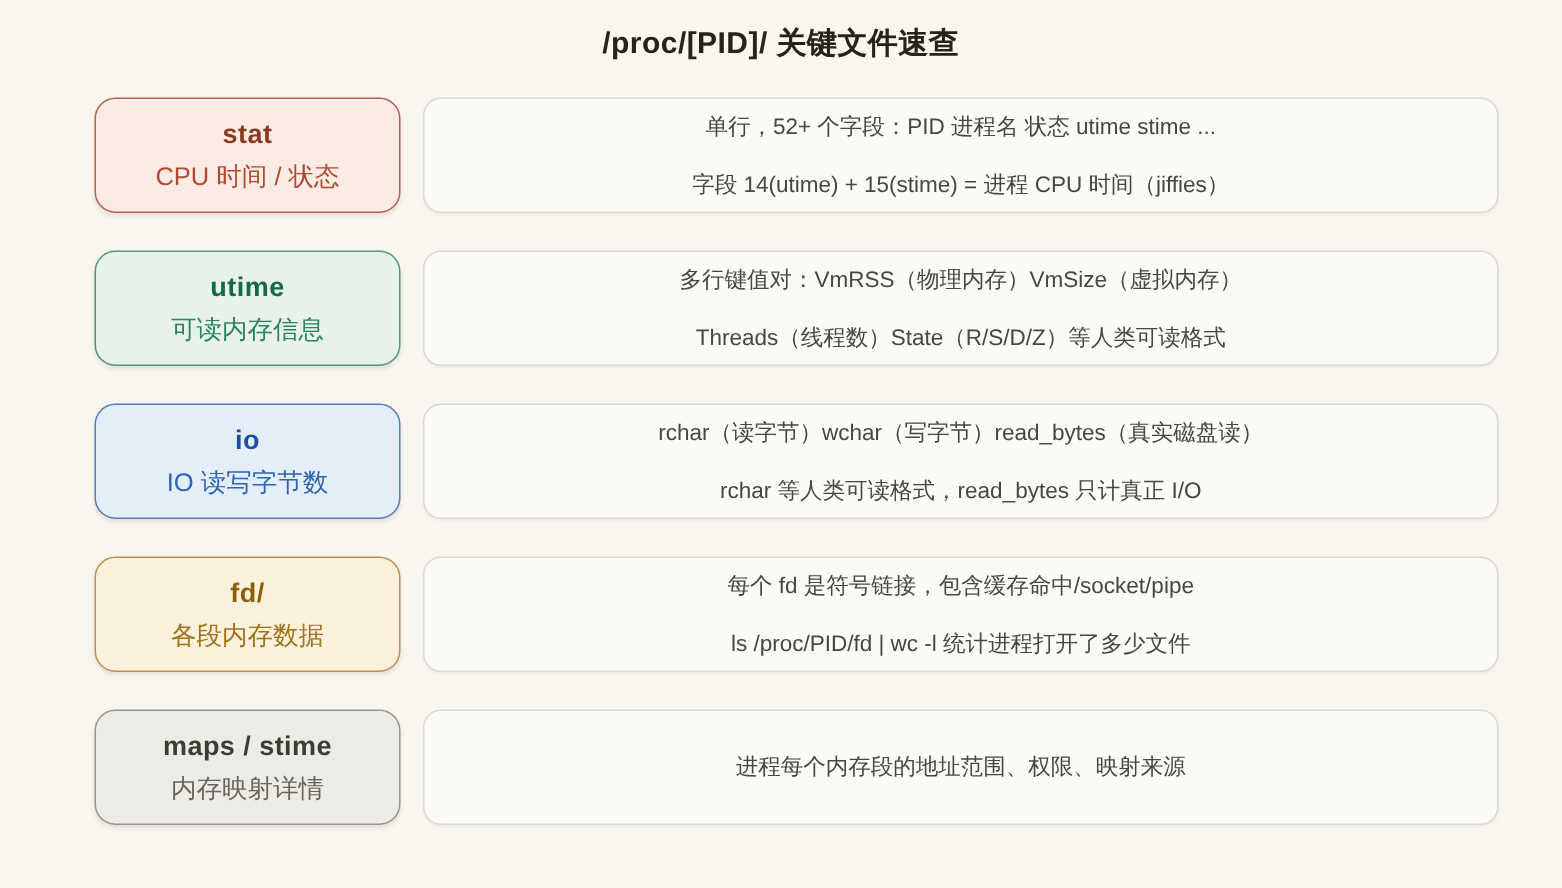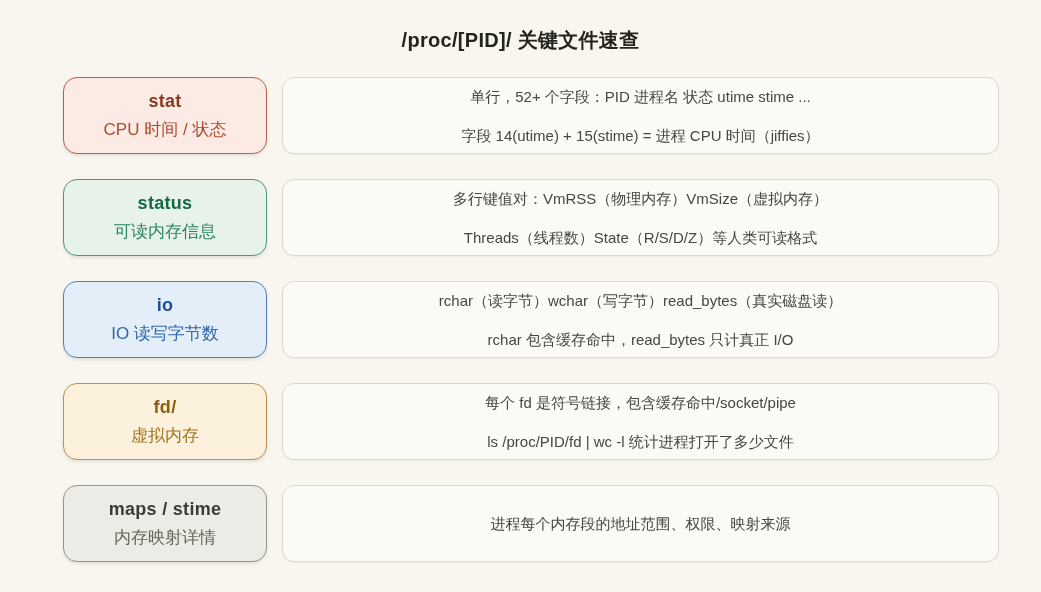--- a/index.html
+++ b/index.html
@@ -4,21 +4,21 @@
 <style>
   * { box-sizing: border-box; margin: 0; padding: 0; }
   html, body { width: 1041px; height: 592px; }
   body {
     font-family: "Liberation Sans", "DejaVu Sans", sans-serif;
     overflow: hidden;
     background: #f8f6ef;
   }
   .page-title {
     text-align: center;
-    padding-top: 27px;
+    padding-top: 15px;
     font-size: 20px;
     font-weight: 700;
     color: #24231d;
     letter-spacing: 0.3px;
   }
   .rows {
     padding: 23px 42px 0 63px;
     display: flex;
     flex-direction: column;
     gap: 25px;
@@ -76,44 +76,44 @@
       <div class="card-role">CPU 时间 / 状态</div>
     </div>
     <div class="desc">
       <div class="desc-line">单行，52+ 个字段：PID 进程名 状态 utime stime ...</div>
       <div class="desc-line">字段 14(utime) + 15(stime) = 进程 CPU 时间（jiffies）</div>
     </div>
   </div>
 
   <div class="row" style="--c-bg: #e6f2ea; --c-border: #4f9878; --c-file: #156a45; --c-role: #2c855c;">
     <div class="card">
-      <div class="card-file">status</div>
+      <div class="card-file">utime</div>
       <div class="card-role">可读内存信息</div>
     </div>
     <div class="desc">
       <div class="desc-line">多行键值对：VmRSS（物理内存）VmSize（虚拟内存）</div>
       <div class="desc-line">Threads（线程数）State（R/S/D/Z）等人类可读格式</div>
     </div>
   </div>
 
   <div class="row" style="--c-bg: #e4eef9; --c-border: #5181bd; --c-file: #1c4f9e; --c-role: #2f66ae;">
     <div class="card">
       <div class="card-file">io</div>
       <div class="card-role">IO 读写字节数</div>
     </div>
     <div class="desc">
       <div class="desc-line">rchar（读字节）wchar（写字节）read_bytes（真实磁盘读）</div>
-      <div class="desc-line">rchar 包含缓存命中，read_bytes 只计真正 I/O</div>
+      <div class="desc-line">rchar 等人类可读格式，read_bytes 只计真正 I/O</div>
     </div>
   </div>
 
   <div class="row" style="--c-bg: #fcf1dc; --c-border: #bd9150; --c-file: #8d5f0a; --c-role: #a1731d;">
     <div class="card">
       <div class="card-file">fd/</div>
-      <div class="card-role">虚拟内存</div>
+      <div class="card-role">各段内存数据</div>
     </div>
     <div class="desc">
       <div class="desc-line">每个 fd 是符号链接，包含缓存命中/socket/pipe</div>
       <div class="desc-line">ls /proc/PID/fd | wc -l 统计进程打开了多少文件</div>
     </div>
   </div>
 
   <div class="row" style="--c-bg: #ecebe5; --c-border: #98968c; --c-file: #3d3c34; --c-role: #68665c;">
     <div class="card">
       <div class="card-file">maps / stime</div>

